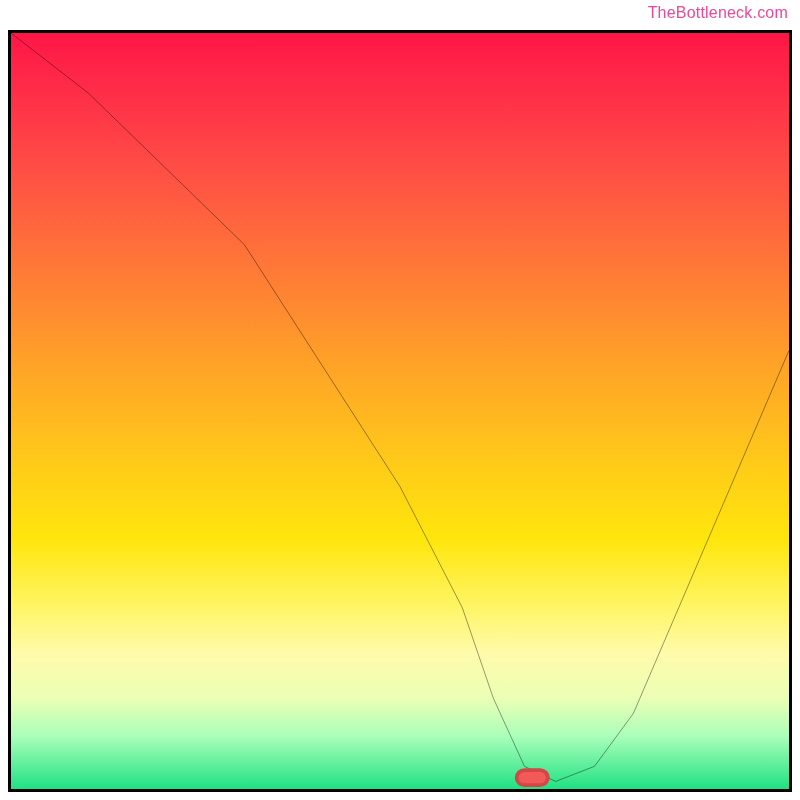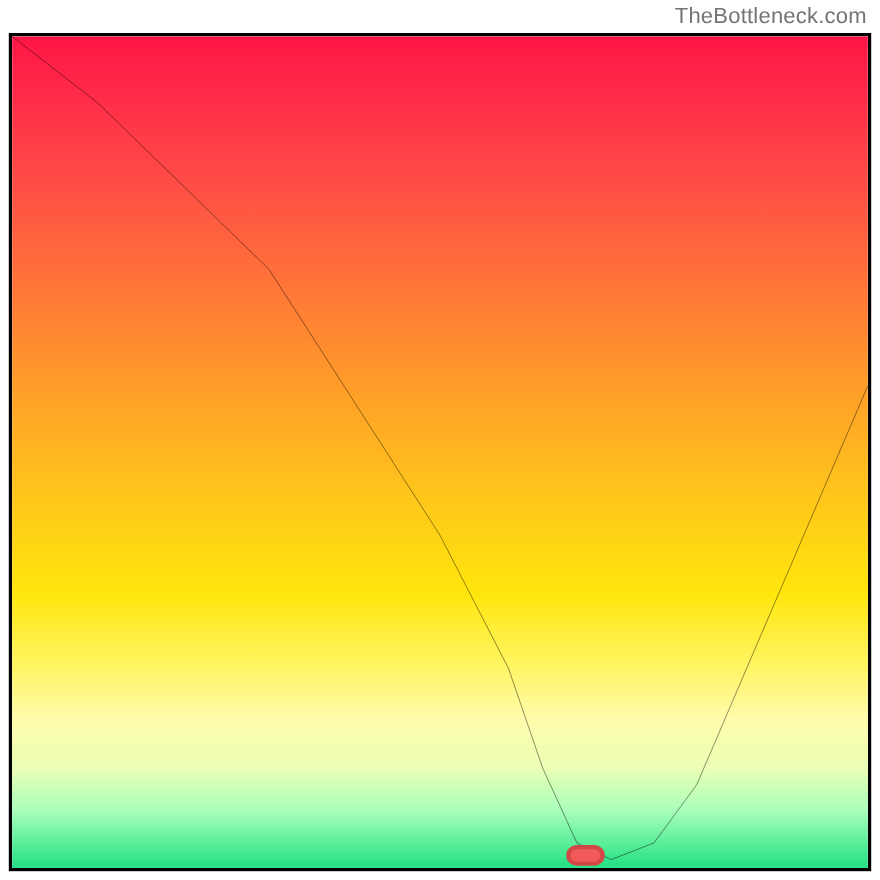--- a/index.html
+++ b/index.html
@@ -13,22 +13,22 @@
   .frame {
     position: relative;
     width: 800px;
     height: 800px;
     box-sizing: border-box;
   }
   .watermark {
     position: absolute;
     top: 4px;
     right: 12px;
-    font-size: 20px;
-    color: #737373;
+    font-size: 16px;
+    color: #ec4899;
     letter-spacing: 0.2px;
     font-weight: 500;
   }
   .plot-wrap {
     position: absolute;
     left: 8px;
     top: 30px;
     width: 784px;
     height: 762px;
     border: 3px solid #000;

